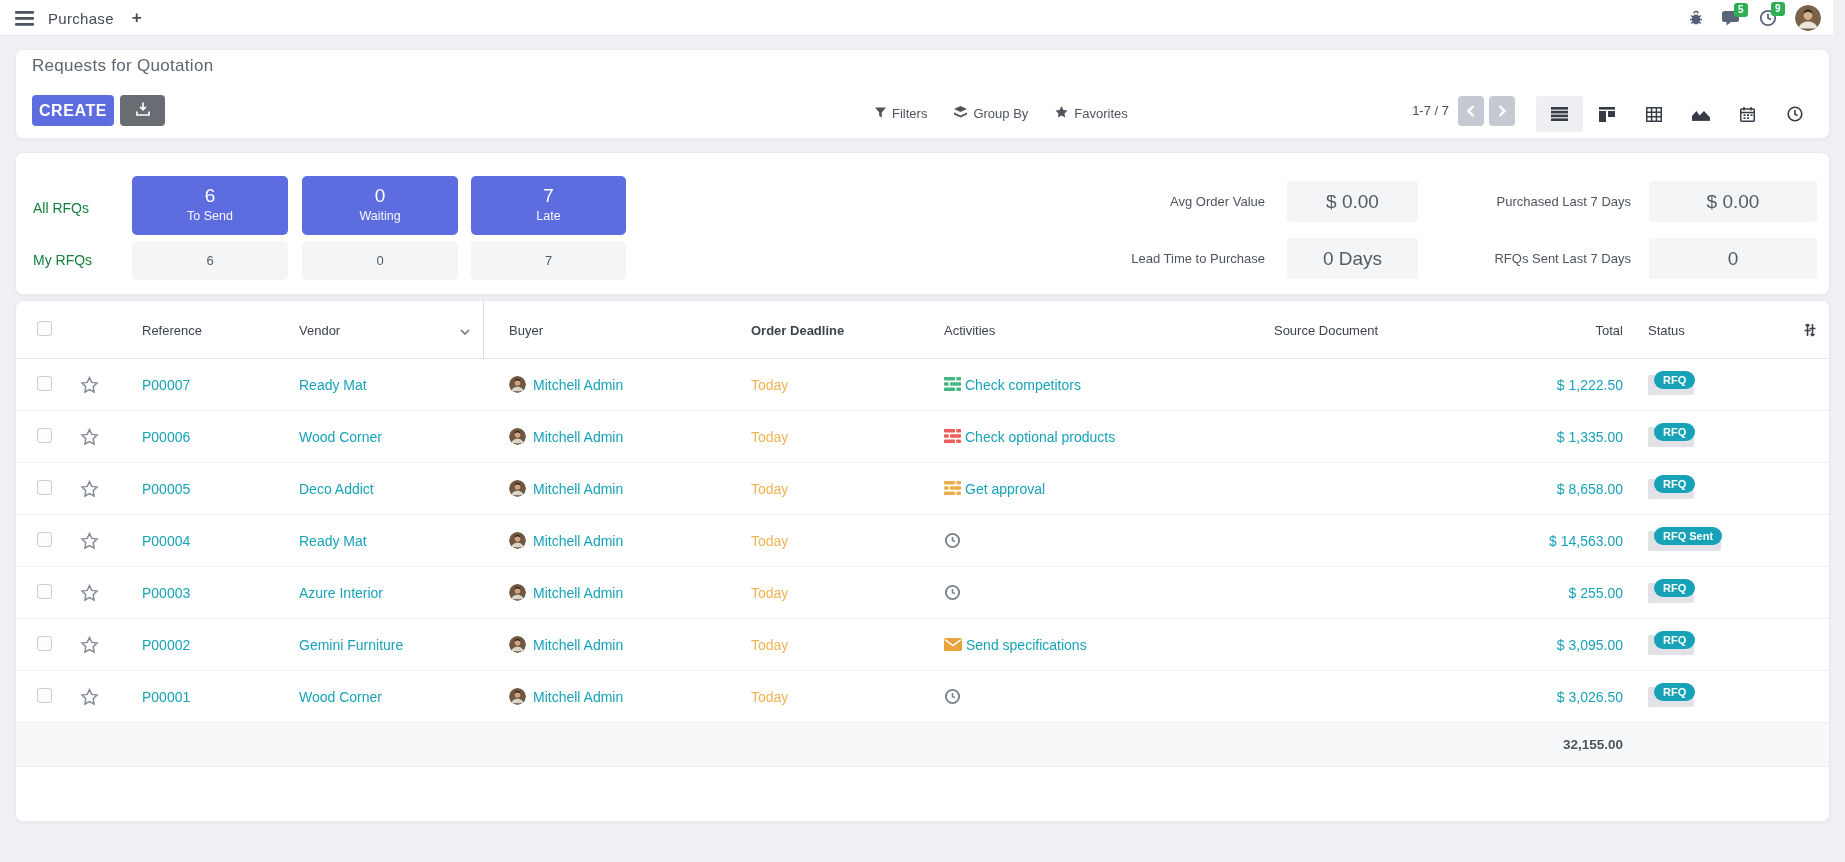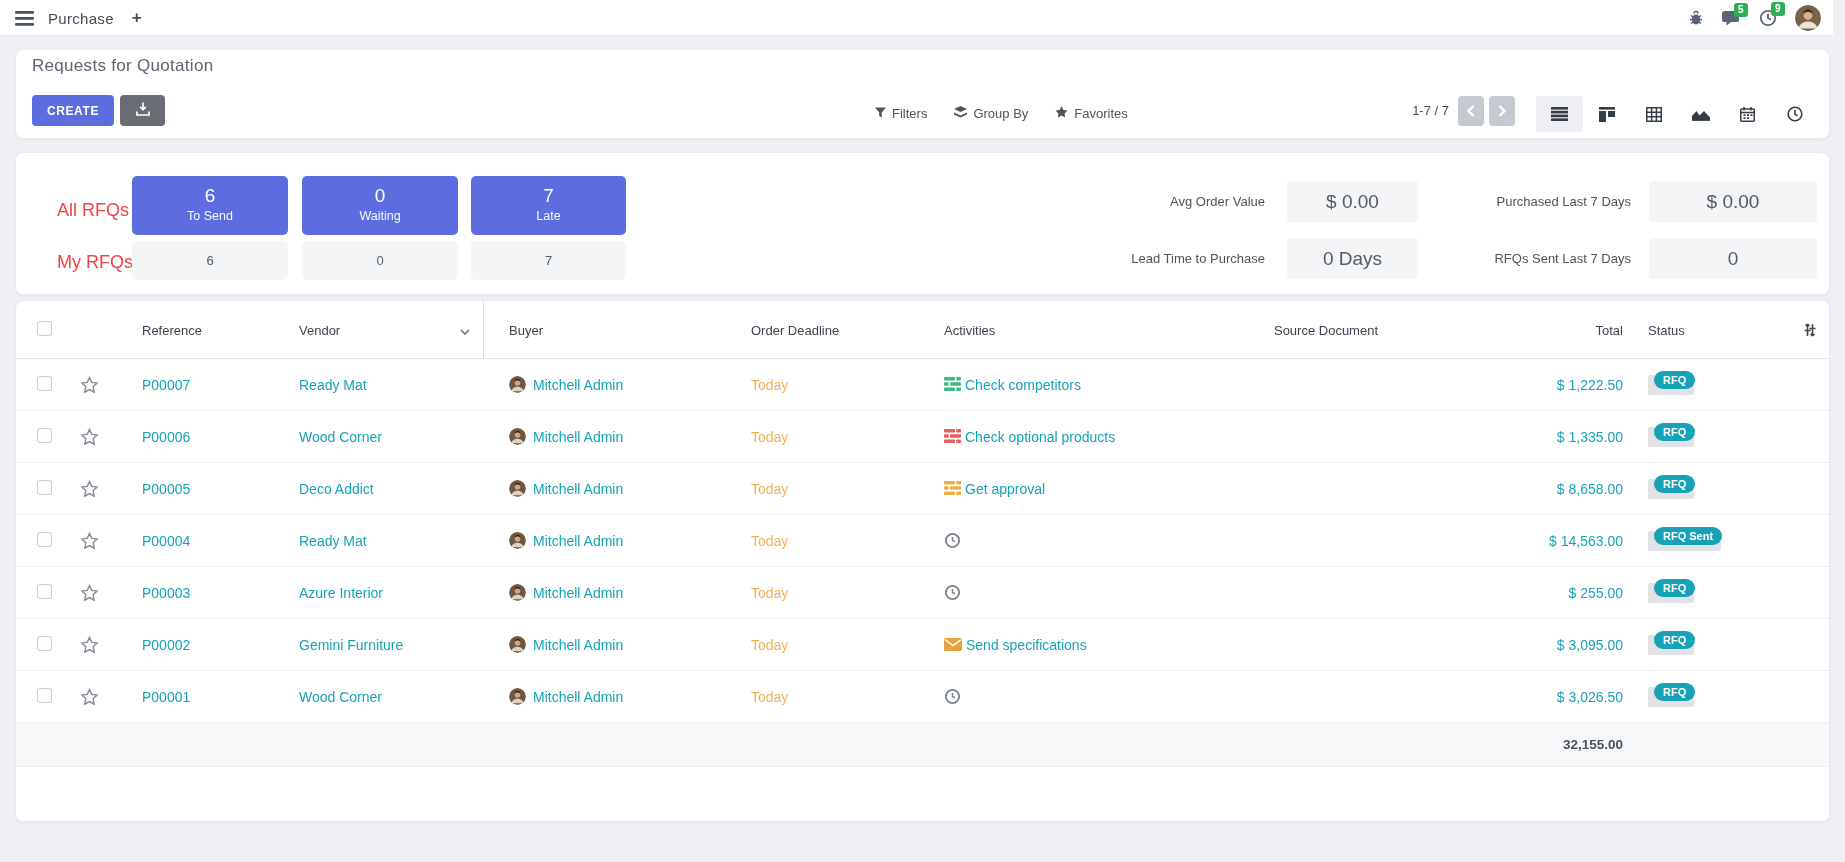--- a/index.html
+++ b/index.html
@@ -20,50 +20,50 @@
 
   
   .card { position:absolute; left:15px; width:1815px; background:#fff; border:1px solid #e8ebef; border-radius:8px; box-shadow:0 1px 3px rgba(40,50,70,.05); }
   .cp-card  { top:49px;  height:90px; }
   .kpi-card { top:152px; height:143px; }
   .tbl-card { top:300px; height:522px; overflow:hidden; }
 
   
   .cp-title { position:absolute; left:16px; top:6px; font-size:17px; color:#5d6470; letter-spacing:.3px; }
   .btn { border:none; border-radius:4px; cursor:pointer; display:inline-flex; align-items:center; justify-content:center; }
-  .btn-create { position:absolute; left:16px; top:45px; width:82px; height:31px; background:#5d6cdf; color:#fff; font-size:12px; font-weight:600; letter-spacing:.6px; font-family:inherit; }
+  .btn-create { position:absolute; left:16px; top:45px; width:82px; height:31px; background:#5d6cdf; color:#fff; font-size:16px; font-weight:600; letter-spacing:.6px; font-family:inherit; }
   .btn-export { position:absolute; left:104px; top:45px; width:45px; height:31px; background:#686d73; }
   .search-box { position:absolute; left:860px; top:12px; width:668px; height:29px; border:1px solid #d5d9df; border-radius:5px; background:#fff; display:flex; align-items:center; }
   .search-input { flex:1; border:none; outline:none; font-size:14px; padding:0 10px; color:#333; font-family:inherit; background:transparent; }
   .search-input::placeholder { color:#c7ccd4; }
   .search-mag { margin-right:9px; color:#8a9099; display:flex; }
   .facet-bar { position:absolute; left:859px; top:56px; display:flex; gap:27px; align-items:center; }
   .facet { display:flex; align-items:center; gap:6px; font-size:13px; color:#4e545e; cursor:pointer; }
   .pager-txt { position:absolute; left:1383px; top:53px; width:50px; text-align:right; font-size:13px; color:#4a505a; }
   .pg-btn { position:absolute; top:46px; width:26px; height:30px; background:#c5c9d1; border:none; border-radius:4px; color:#fff; cursor:pointer; display:flex; align-items:center; justify-content:center; }
   .pg-prev { left:1442px; } .pg-next { left:1473px; }
   .views { position:absolute; left:1520px; top:46px; display:flex; }
   .view-tile { width:47px; height:36px; display:flex; align-items:center; justify-content:center; color:#363c45; cursor:pointer; border-radius:3px; }
   .view-tile.active { background:#edeff2; }
 
   
-  .kpi-rowlabel { position:absolute; font-size:18px; color:#ef4444;margin-left:24px; }
+  .kpi-rowlabel { position:absolute; font-size:14px; color:#15803d; }
   .kcard { position:absolute; border-radius:5px; text-align:center; cursor:pointer; }
   .kcard.blue { background:#5d6cdf; color:#fff; top:23px; height:59px; padding-top:9px; }
   .kcard.blue .k-num { font-size:19px; line-height:22px; }
   .kcard.blue .k-lbl { font-size:12.5px; opacity:.95; margin-top:2px; }
   .kcard.gray { background:#f4f5f7; color:#555b64; top:88px; height:39px; font-size:13px; display:flex; align-items:center; justify-content:center; }
   .stat-label { position:absolute; width:230px; text-align:right; font-size:13px; color:#4e545e; }
   .stat-box { position:absolute; height:41px; background:#f4f5f7; border-radius:3px; display:flex; align-items:center; justify-content:center; font-size:19px; color:#555b64; }
 
   
   .tgrid { display:grid; grid-template-columns:30px 44px 157px 216px 247px 213px 232px 300px 152px 160px 43px; padding-left:21px; align-items:center; }
   .thead { height:58px; border-bottom:1px solid #e3e6ea; font-size:13px; font-weight:500; color:#3d434d; }
   .th-vendor { position:relative; display:flex; align-items:center; gap:8px; height:58px; border-right:1px solid #dadde2; padding-left:31px; }
-  .th-pad { padding-left:31px; } .th-buyer { padding-left:25px; } .th-dl { padding-left:20px; }
+  .th-pad { padding-left:31px; } .th-buyer { padding-left:25px; } .th-dl { padding-left:20px;font-weight:bold; }
   .th-src { text-align:center; } .th-total { text-align:right; padding-right:5px; } .th-status { padding-left:20px; }
   .th-adjust { display:flex; justify-content:center; color:#3d434d; cursor:pointer; }
   .trow { height:52px; border-bottom:1px solid #eceef1; font-size:14px; cursor:pointer; }
   .cb { width:15px; height:15px; border:1px solid #c8ccd3; border-radius:3px; background:#fdfdfe; display:inline-block; cursor:pointer; }
   .cell-star { display:flex; justify-content:center; color:#878d97; }
   .teal { color:#17a2b8; text-decoration:none; }
   .cell-ref { padding-left:31px; } .cell-vendor { padding-left:31px; }
   .cell-buyer { display:flex; align-items:center; gap:7px; padding-left:25px; }
   .avatar-sm { width:17px; height:17px; border-radius:50%; overflow:hidden; flex:none; }
   .cell-deadline { padding-left:20px; color:#f0b357; }

